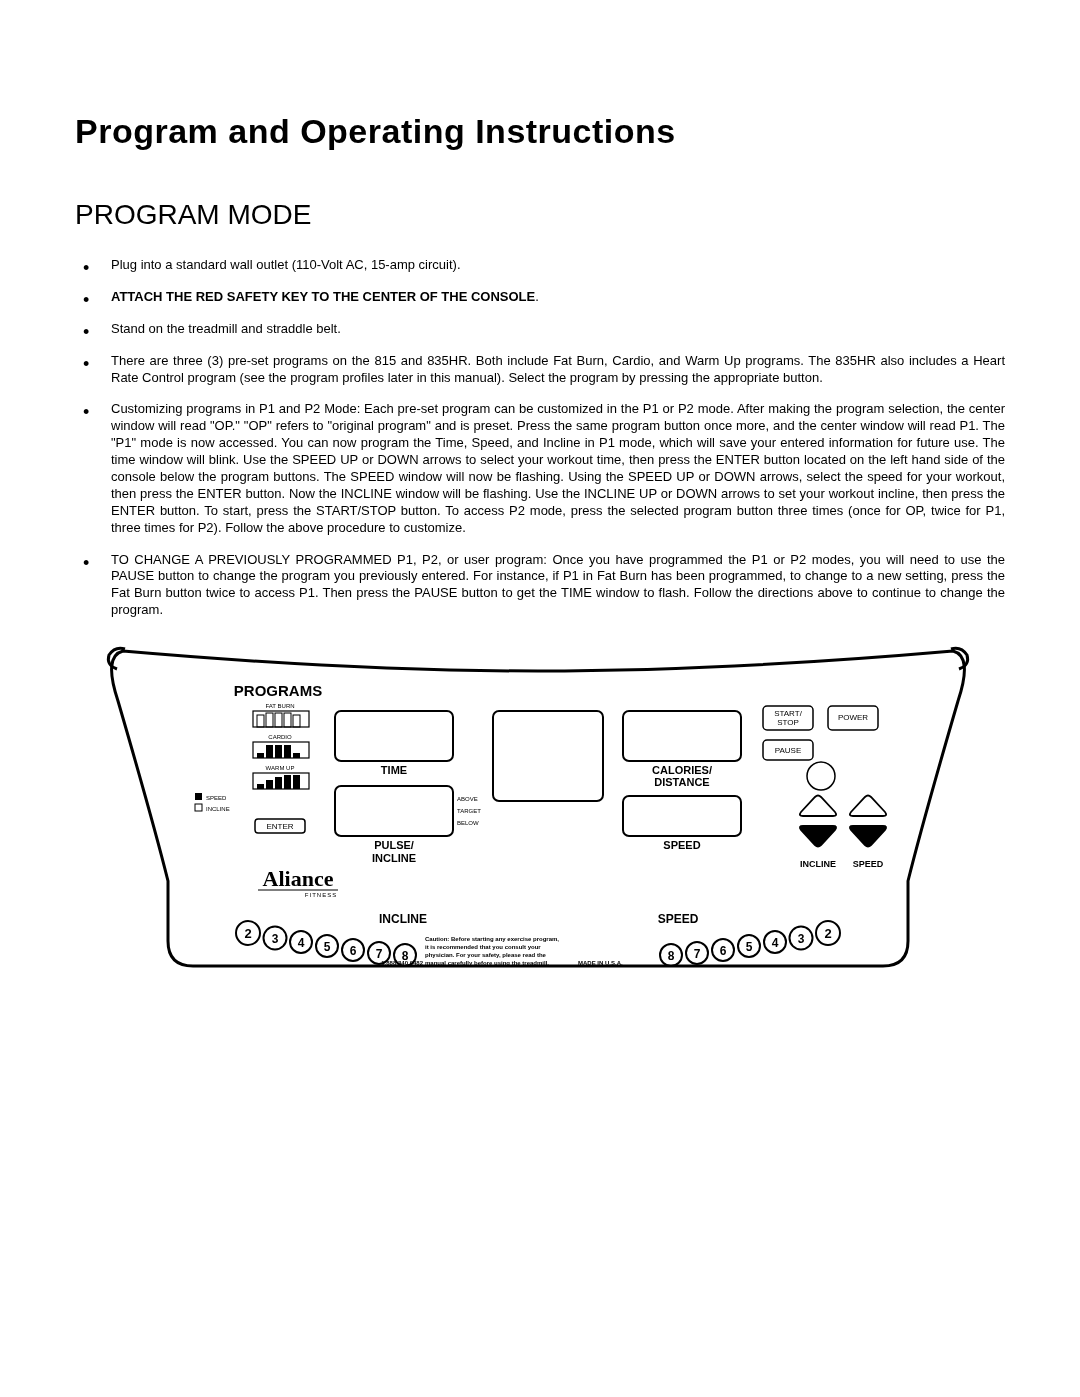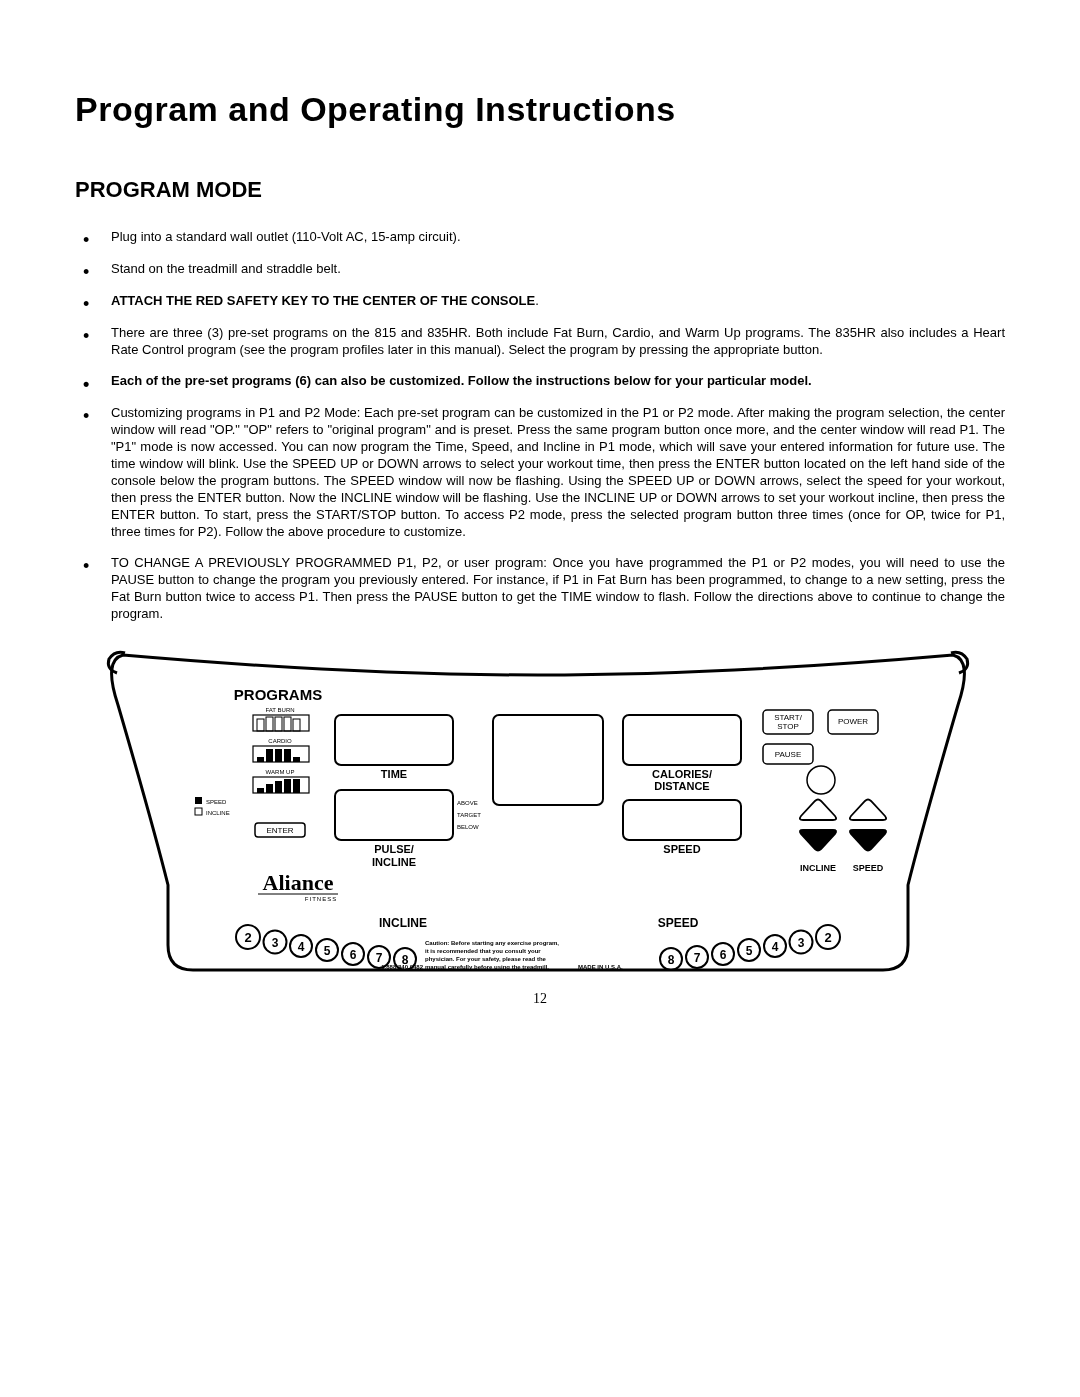--- a/index.html
+++ b/index.html
@@ -7,31 +7,32 @@
     background: #fff;
     font-family: Arial, Helvetica, sans-serif;
     color: #000;
     width: 1080px;
     height: 1397px;
     box-sizing: border-box;
   }
   .page {
     padding: 90px 75px 20px 75px;
     box-sizing: border-box;
+    margin-top: 22px;
   }
   h1.main-title {
     font-size: 34px;
     font-weight: 900;
     margin: 0 0 48px 0;
     letter-spacing: 0.5px;
     font-family: Arial, "Arial Black", sans-serif;
   }
   h2.section-title {
-    font-size: 22px;
-    font-weight: 700;
+    font-size: 28px;
+    font-weight: 400;
     margin: 0 0 26px 0;
   }
   ul.bullets {
     list-style: none;
     padding: 0;
     margin: 0;
   }
   ul.bullets > li {
     position: relative;
     padding-left: 36px;
@@ -70,26 +71,25 @@
 </style>
 </head>
 <body>
 
 <div class="page">
   <h1 class="main-title">Program and Operating Instructions</h1>
   <h2 class="section-title">PROGRAM MODE</h2>
 
   <ul class="bullets">
     <li>Plug into a standard wall outlet (110-Volt AC, 15-amp circuit).</li>
-    <li>Stand on the treadmill and straddle belt.</li>
     <li>
       <span class="bold">ATTACH THE RED SAFETY KEY TO THE CENTER OF THE CONSOLE</span><span>.</span>
     </li>
+    <li>Stand on the treadmill and straddle belt.</li>
     <li>There are three (3) pre-set programs on the 815 and 835HR.  Both include Fat Burn, Cardio, and Warm Up programs. The 835HR also includes a Heart Rate Control program  (see the program profiles later in this manual).  Select the program by pressing the appropriate button.</li>
-    <li class="bold">Each of the pre-set programs (6) can also be customized.  Follow the instructions below for your particular model.</li>
     <li>
       <span class="run-in">Customizing programs in P1 and P2 Mode:</span><span> Each pre-set program can be customized in the P1 or P2 mode.  After making the program selection, the center window will read "OP."  "OP" refers to "original program" and is preset.  Press the same program button once more, and the center window will read P1.  The "P1" mode is now accessed.  You can now program the Time, Speed, and Incline in P1 mode, which will save your entered information for future use. The time window will blink.  Use the SPEED UP or DOWN arrows to select your workout time, then press the ENTER button located on the left hand side of the console below the program buttons.  The SPEED window will now be flashing.  Using the SPEED UP or DOWN arrows, select the speed for your workout, then press the ENTER button.  Now the INCLINE window will be flashing.  Use the INCLINE UP or DOWN arrows to set your workout incline, then press the ENTER button.  To start, press the START/STOP button.  To access P2 mode, press the selected program button three times (once for OP, twice for P1, three times for P2).  Follow the above procedure to customize.</span>
     </li>
     <li>
       <span class="run-in">TO CHANGE A PREVIOUSLY PROGRAMMED P1, P2, or user program:</span><span>  Once you have programmed the P1 or P2 modes, you will need to use the PAUSE button to change the program you previously entered.  For instance, if P1 in Fat Burn has been programmed, to change to a new setting, press the Fat Burn button twice to access P1.  Then press the PAUSE button to get the TIME window to flash.  Follow the directions above to continue to change the program.</span>
     </li>
   </ul>
 
   <div class="console-wrap">
     <svg viewBox="0 0 870 340" width="870" height="340">
@@ -240,14 +240,13 @@
         <text x="322" y="300" class="svg-tiny" font-weight="bold" font-size="6">Caution: Before starting any exercise program,</text>
         <text x="322" y="308" class="svg-tiny" font-weight="bold" font-size="6">it is recommended that you consult your</text>
         <text x="322" y="316" class="svg-tiny" font-weight="bold" font-size="6">physician. For your safety, please read the</text>
         <text x="322" y="324" class="svg-tiny" font-weight="bold" font-size="6">manual carefully before using the treadmill.</text>
         <text x="320" y="324" text-anchor="end" class="svg-tiny" font-weight="bold" font-size="6">1.888.340.0482</text>
         <text x="475" y="324" class="svg-tiny" font-weight="bold" font-size="6">MADE IN U.S.A.</text>
       </g>
     </svg>
   </div>
 
-  <div class="page-num">12</div>
 </div>
 
 </body></html>

